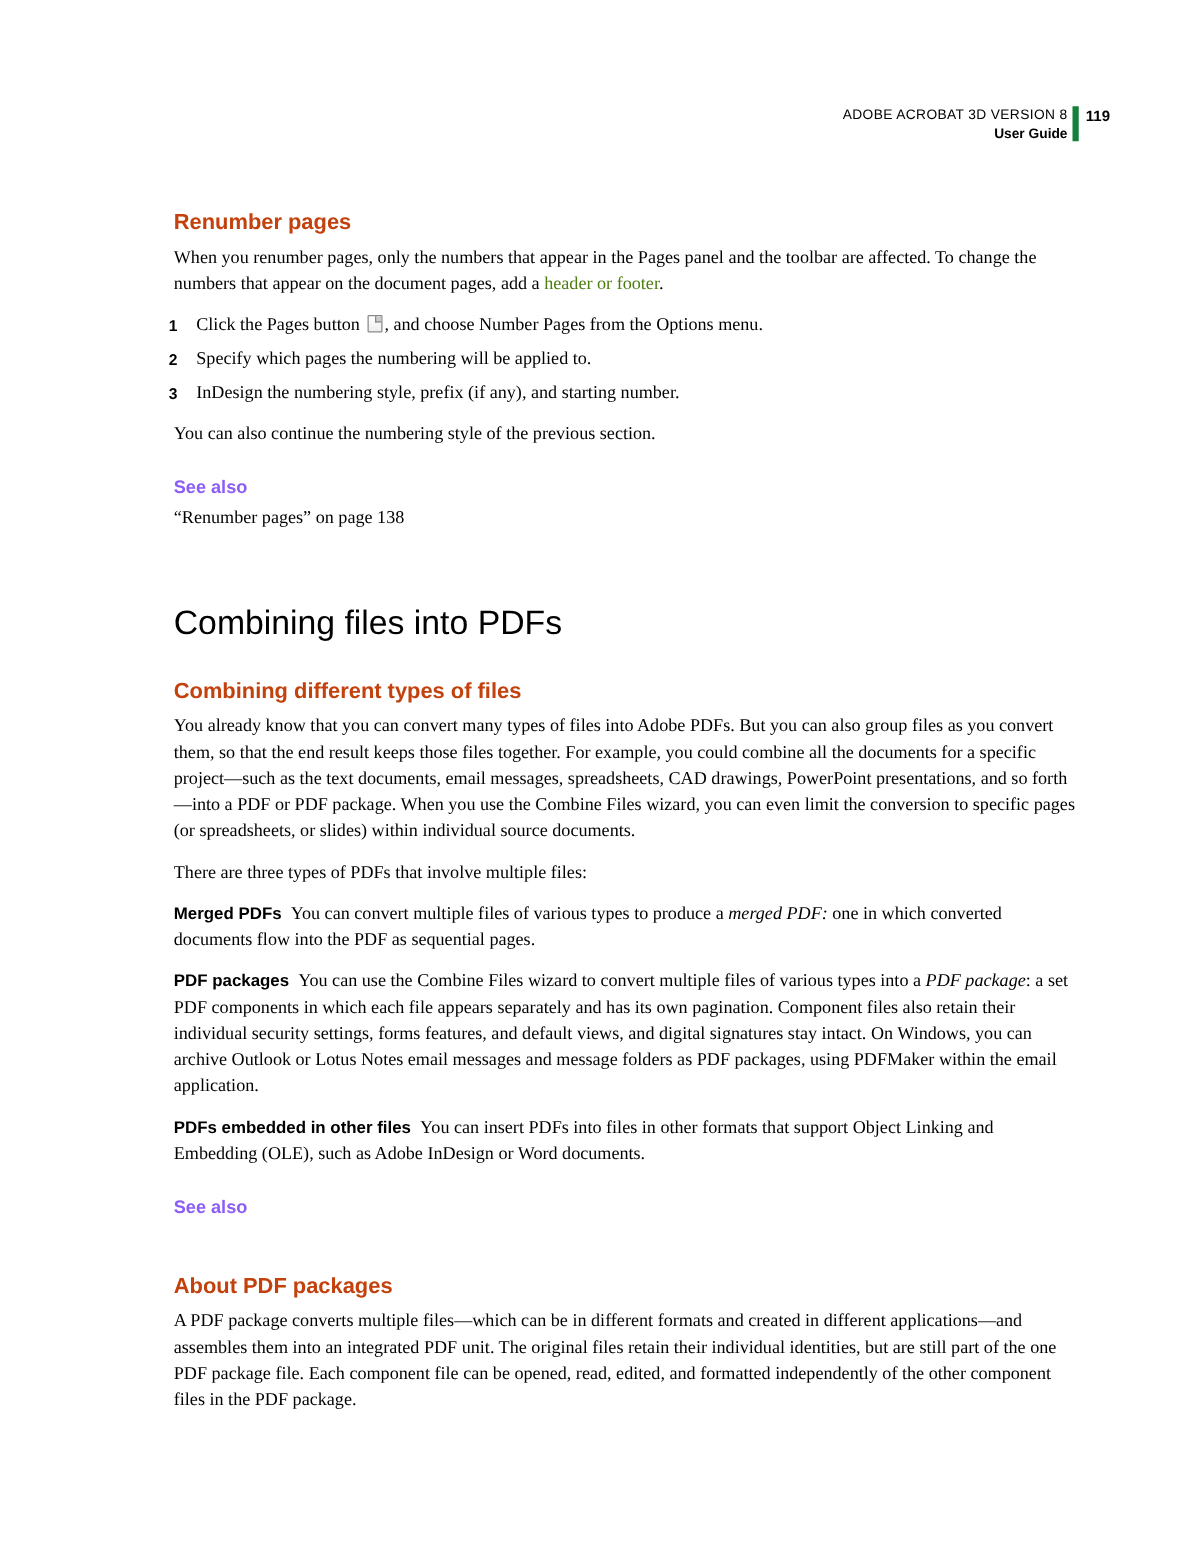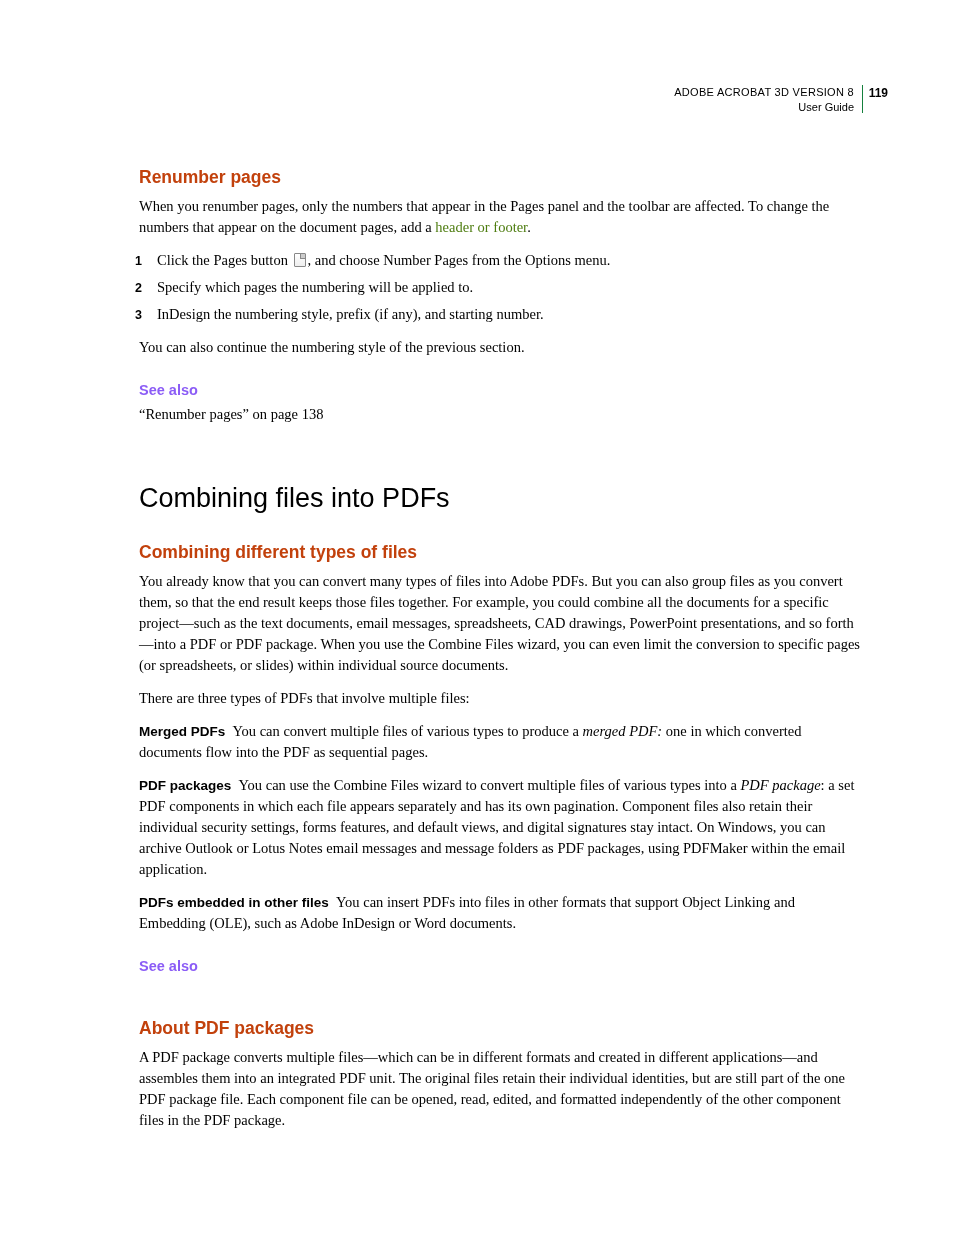--- a/index.html
+++ b/index.html
@@ -21,32 +21,32 @@
       font-size: 11px;
       line-height: 1.35;
       position: relative;
     }
     .header-line1 {
       letter-spacing: 0.3px;
       display: inline-block;
       padding-right: 10px;
     }
     .header-line2 {
-      font-weight: 400;
+      font-weight: 700;
       display: block;
       padding-right: 10px;
       text-align: right;
     }
     .page-num {
       position: absolute;
       right: -24px;
       top: 0;
       font-weight: 700;
       font-size: 12px;
-      border-left: 1px solid #15803d;
+      border-left: 5px solid #15803d;
       padding-left: 6px;
       height: 28px;
       display: flex;
       align-items: flex-start;
     }
     .h2 {
       font-family: "Myriad Pro", "Segoe UI", Arial, sans-serif;
       font-weight: 700;
       font-size: 17.5px;
       margin-bottom: 8px;

